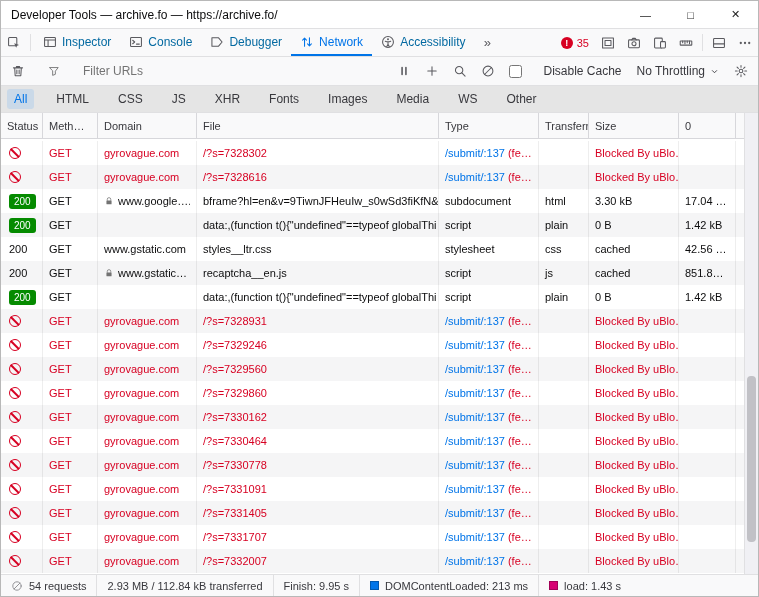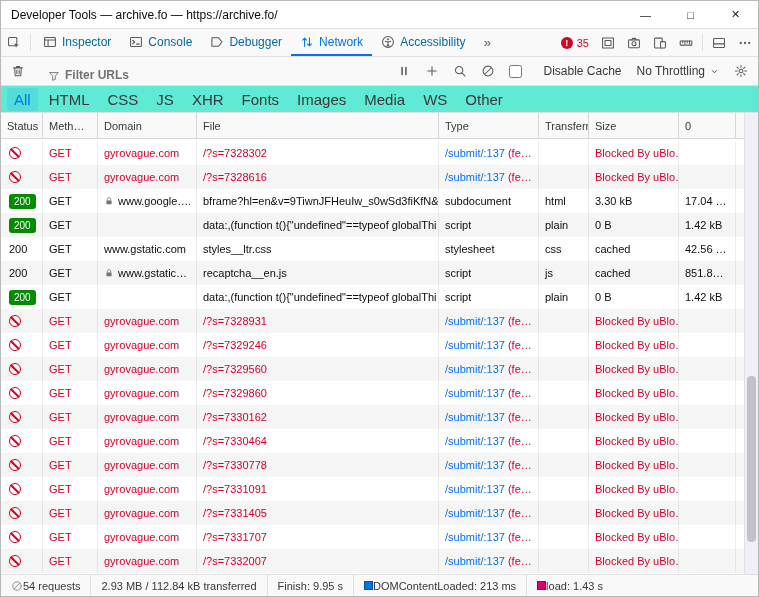--- a/index.html
+++ b/index.html
@@ -22,30 +22,30 @@
   .tab .icn { color:#5a5a5f; display:flex; }
   .tab.active { color:var(--accent); border-bottom-color:var(--accent); }
   .tab.active .icn { color:var(--accent); }
   .chev { font-size:13px; color:#5a5a5f; }
   .err-badge { margin-left:auto; display:flex; align-items:center; gap:4px; padding:0 6px; color:var(--red); font-size:11px; }
   .err-dot { width:12px; height:12px; border-radius:50%; background:var(--red); color:#fff; font-size:9px; font-weight:bold; display:flex; align-items:center; justify-content:center; }
   .icn { display:flex; align-items:center; justify-content:center; }
 
   
   .netbar { flex:0 0 29px; display:flex; align-items:center; background:#f9f9fa; border-bottom:1px solid #e0e0e2; padding:0 4px; gap:2px; font-size:12px; }
-  .filter-wrap { display:flex; align-items:flex-end; gap:5px; flex:0 1 330px; height:22px; padding:0 6px; color:#737373;font-weight:bold; }
+  .filter-wrap { display:flex; align-items:center; gap:23px; flex:0 1 330px; height:22px; padding:0 6px; color:#737373; }
   .filter-wrap input { border:none; outline:none; background:transparent; font:inherit; flex:1; color:#0c0c0d; }
   .filter-wrap input::placeholder { color:#737373; }
   .push-right { margin-left:auto; }
   .checkbox-wrap { display:flex; align-items:center; gap:21px; padding:0 6px; color:#38383d; }
   .checkbox-wrap input { width:13px; height:13px; }
   .dropdown { display:flex; align-items:center; gap:5px; padding:0 7px; color:#38383d; }
 
   
-  .typefilters { flex:0 0 27px; display:flex; align-items:center; gap:4px; padding:0 6px; background:#5eead4; border-bottom:1px solid #e0e0e2; font-size:15px; }
+  .typefilters { flex:0 0 27px; display:flex; align-items:center; gap:15px; padding:0 6px; background:#e5e5e5; border-bottom:1px solid #e0e0e2; font-size:12px; }
   .typefilter { padding:3px 7px; border-radius:3px; color:#38383d; }
   .typefilter.active { color:var(--accent); background:rgba(10,132,255,0.12); }
 
   
   :root { --cols: 42px 55px 99px 242px 100px 50px 90px 57px 10px; }
   .table { position:relative; flex:1; overflow:hidden; font-size:11px; }
   .thead { display:grid; grid-template-columns:var(--cols); height:26px; background:#f9f9fa; border-bottom:1px solid #d7d7db; width:745px; }
   .hcell { display:flex; align-items:center; padding:0 6px; border-right:1px solid #d7d7db; white-space:nowrap; overflow:hidden; color:#38383d; }
   .rows { position:absolute; top:28px; bottom:0; left:0; width:745px; overflow:hidden; }
   .row { display:grid; grid-template-columns:var(--cols); height:24px; }
@@ -62,21 +62,21 @@
   .txt { overflow:hidden; white-space:nowrap; }
   .link { color:var(--accent); }
   .link + .txt { margin-left:3px; }
 
   
   .vscroll { position:absolute; top:0; right:0; bottom:0; width:14px; background:#f0f0f4; border-left:1px solid #e0e0e2; }
   .vscroll .thumb { position:absolute; left:2px; right:2px; top:57%; height:36%; background:#c1c1c6; border-radius:4px; }
 
   
   .statusbar { flex:0 0 22px; display:flex; align-items:center; background:#f9f9fa; border-top:1px solid #e0e0e2; font-size:11px; color:#38383d; }
-  .sb-item { display:flex; align-items:center; padding:0 10px; height:100%; border-right:1px solid #e0e0e2; white-space:nowrap; }
+  .sb-item { display:flex; align-items:center; gap:6px; padding:0 10px; height:100%; border-right:1px solid #e0e0e2; white-space:nowrap; }
   .sb-item.last { border-right:none; }
   .chip { width:9px; height:9px; flex:none; border:1px solid rgba(0,0,0,0.25); }
   .chip.blue { background:var(--chip-blue); }
   .chip.pink { background:var(--chip-pink); }
   .gray { color:#8a8a8e; }
 </style>
 </head>
 <body>
 
 <div class="window">

